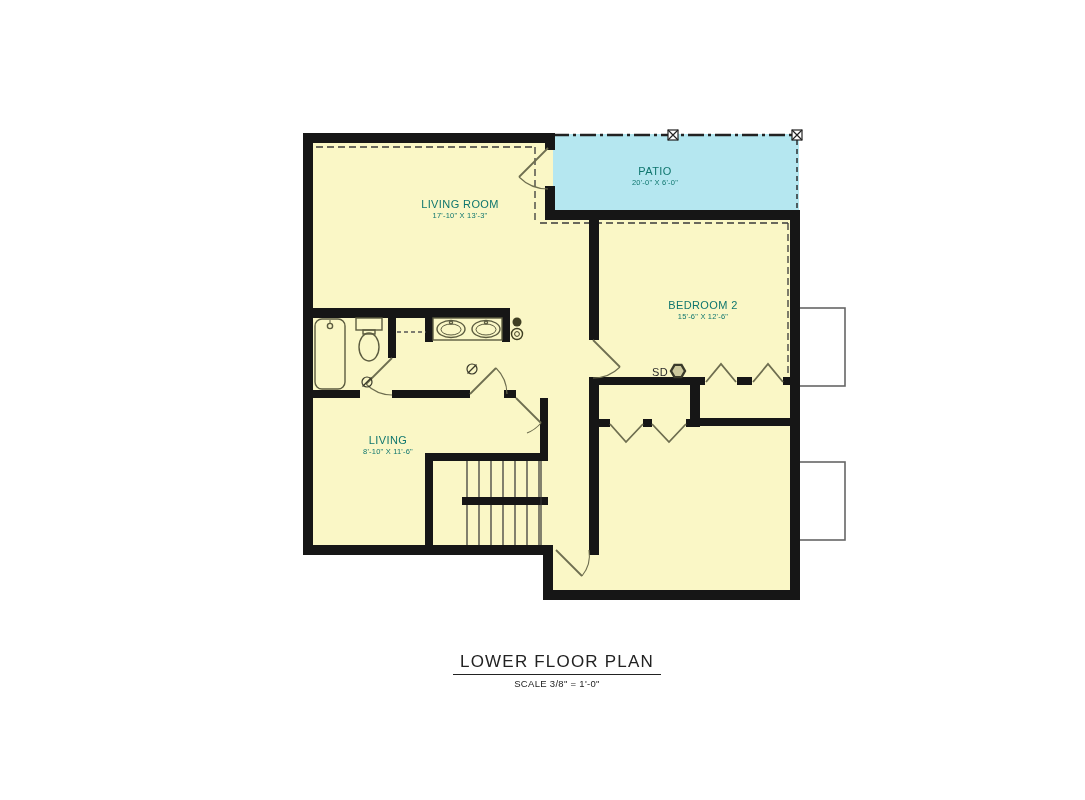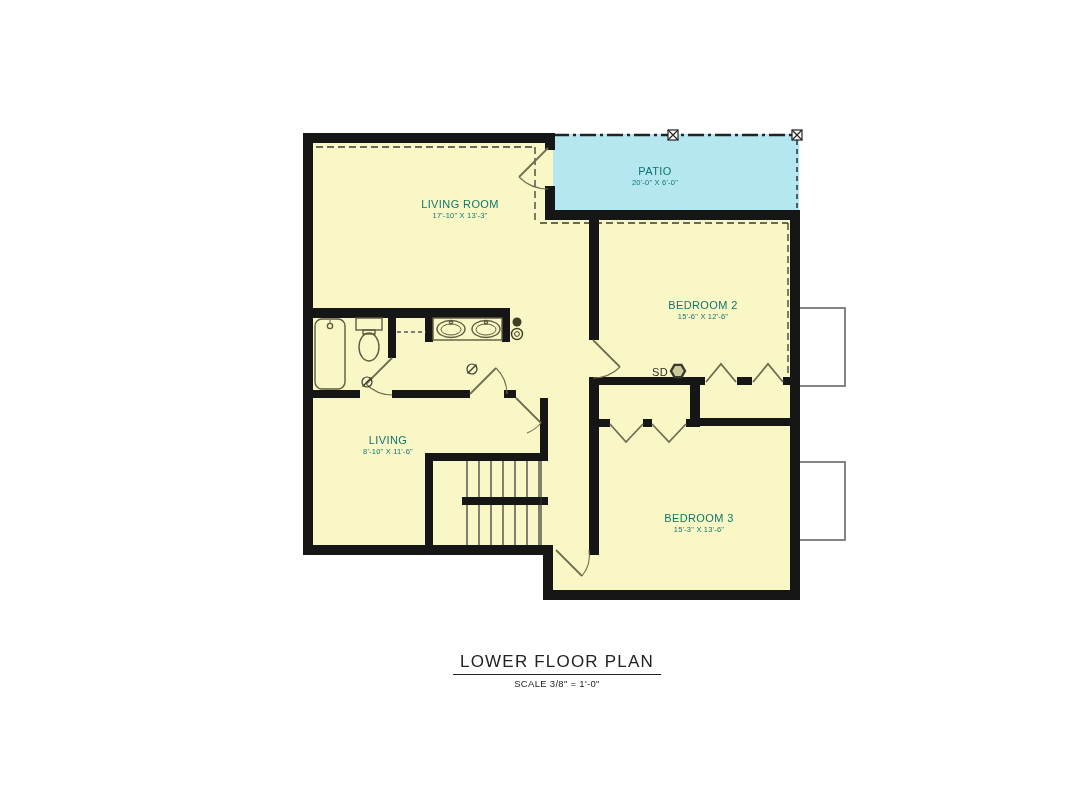--- a/index.html
+++ b/index.html
@@ -190,24 +190,20 @@
   <div class="room-label" style="left:613px;top:299px;width:180px;">
     <div class="room-name">BEDROOM 2</div>
     <div class="room-dims">15'-6" X 12'-6"</div>
   </div>
 
   <div class="room-label" style="left:318px;top:434px;width:140px;">
     <div class="room-name">LIVING</div>
     <div class="room-dims">8'-10" X 11'-6"</div>
   </div>
 
-  <div class="room-label" style="left:609px;top:512px;width:180px;">
-    <div class="room-name">BEDROOM 3</div>
-    <div class="room-dims">15'-3" X 13'-6"</div>
-  </div>
 
   <div class="sd-label" style="left:646px;top:366px;width:22px;text-align:right;">SD</div>
 
   
   <div class="title-block">
     <div class="plan-title">LOWER FLOOR PLAN</div>
     <div class="plan-scale">SCALE 3/8" = 1'-0"</div>
   </div>
 
 </div>

